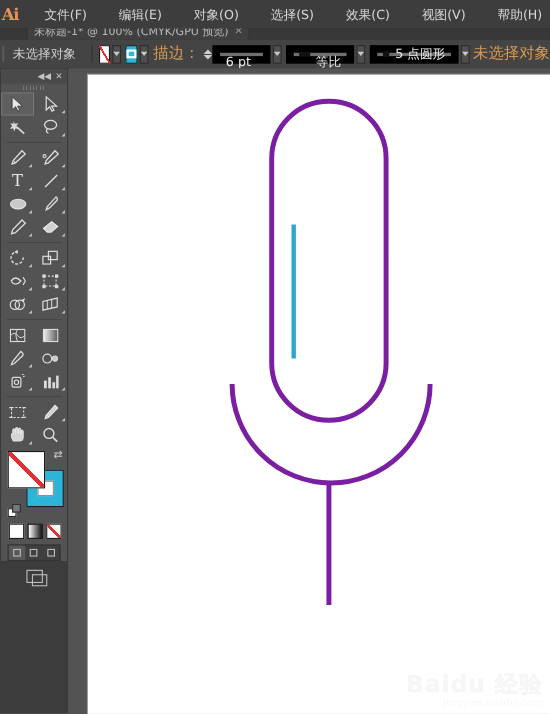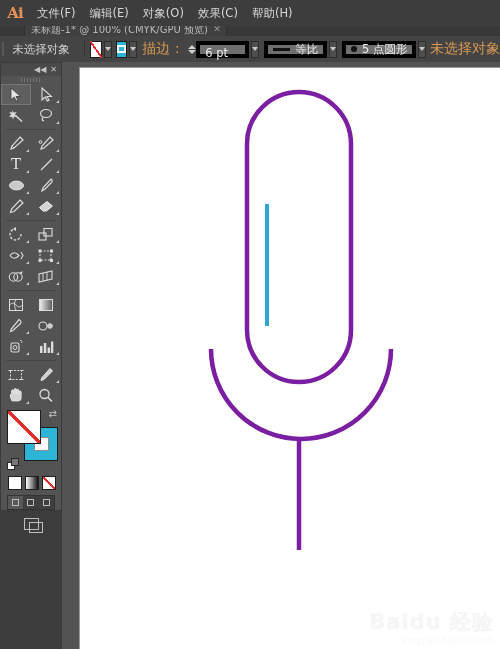--- a/index.html
+++ b/index.html
@@ -9,20 +9,21 @@
     font-family:"DejaVu Sans","Liberation Sans",sans-serif;
     -webkit-font-smoothing:antialiased;
   }
   .app{position:relative;width:500px;height:649px;}
 
   
   .menubar{
     position:absolute;left:0;top:0;width:500px;height:26px;
     background:#3d3d3d;display:flex;align-items:flex-start;
     border-bottom:1px solid #2a2a2a;
+    gap:15px;
   }
   .ai-logo{
     width:30px;height:26px;display:flex;align-items:center;justify-content:center;
     color:#e8925a;font-weight:bold;font-size:15px;font-family:"DejaVu Serif","Liberation Serif",serif;
     letter-spacing:-1px;
   }
   .menu-item{
     color:#d6d6d6;font-size:11.5px;padding:0 7px;line-height:26px;white-space:nowrap;
   }
 
@@ -67,25 +68,25 @@
   .arrow-btn{
     width:13px;height:17px;background:#4e4e4e;border:1px solid #2d2d2d;
     display:flex;align-items:center;justify-content:center;margin-left:2px;box-sizing:border-box;
   }
   .caret{width:0;height:0;border-left:3px solid transparent;border-right:3px solid transparent;border-top:4px solid #c9c9c9;}
   .cb-text{color:#d99a52;font-size:14px;white-space:nowrap;}
   .stepper{display:flex;flex-direction:column;justify-content:center;margin-left:4px;gap:1px;}
   .stepper .up{width:0;height:0;border-left:4px solid transparent;border-right:4px solid transparent;border-bottom:4px solid #cfcfcf;}
   .stepper .dn{width:0;height:0;border-left:4px solid transparent;border-right:4px solid transparent;border-top:4px solid #cfcfcf;}
   .field{
-    height:17px;background:#6f6f6f;border:4px solid #000000;color:#ececec;
+    height:17px;background:#6f6f6f;border:7px solid #000000;color:#ececec;
     font-size:11.5px;line-height:17px;padding:0 5px;box-sizing:border-box;white-space:nowrap;
   }
   .field.wide{width:86px;}
-  .field.profile{width:105px;display:flex;align-items:center;gap:5px;}
+  .field.profile{width:105px;display:flex;gap:5px;}
   .profile-line{flex:1;height:3px;background:#111;}
   .field.brush{width:92px;display:flex;align-items:center;gap:5px;}
   .brush-dot{width:6px;height:6px;border-radius:50%;background:#111;}
 
   
   .toolpanel{
     position:absolute;left:0;top:62px;width:62px;height:449px;
     background:#535353;border:1px solid #3a3a3a;box-sizing:border-box;
   }
   .tp-head{height:13px;background:#4a4a4a;display:flex;align-items:center;justify-content:flex-end;gap:4px;padding-right:4px;}
@@ -164,21 +165,23 @@
 </head>
 <body>
 
 <div class="app">
 
   <div class="menubar">
     <div class="ai-logo">Ai</div>
     <div class="menu-item">文件(F)</div>
     <div class="menu-item">编辑(E)</div>
     <div class="menu-item">对象(O)</div>
+    <div class="menu-item">选择(S)</div>
     <div class="menu-item">效果(C)</div>
+    <div class="menu-item">视图(V)</div>
     <div class="menu-item">帮助(H)</div>
   </div>
 
   <div class="tabstrip">
     <div class="tab">
       <span>未标题-1* @ 100% (CMYK/GPU 预览)</span>
       <span class="tab-close">✕</span>
     </div>
   </div>
 

